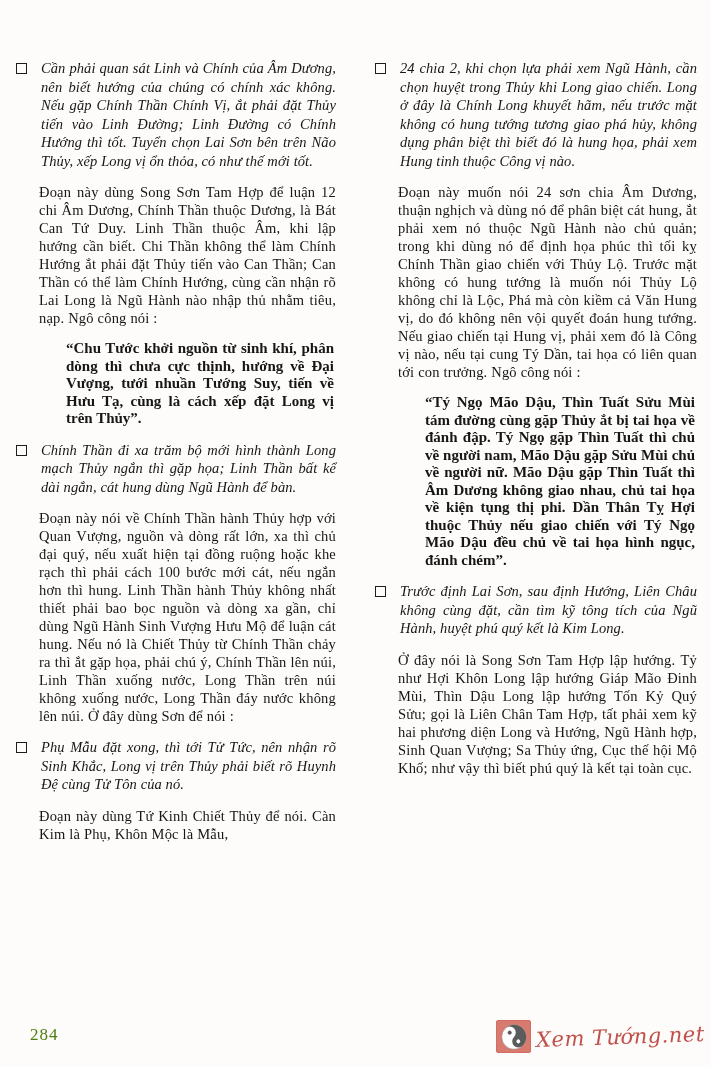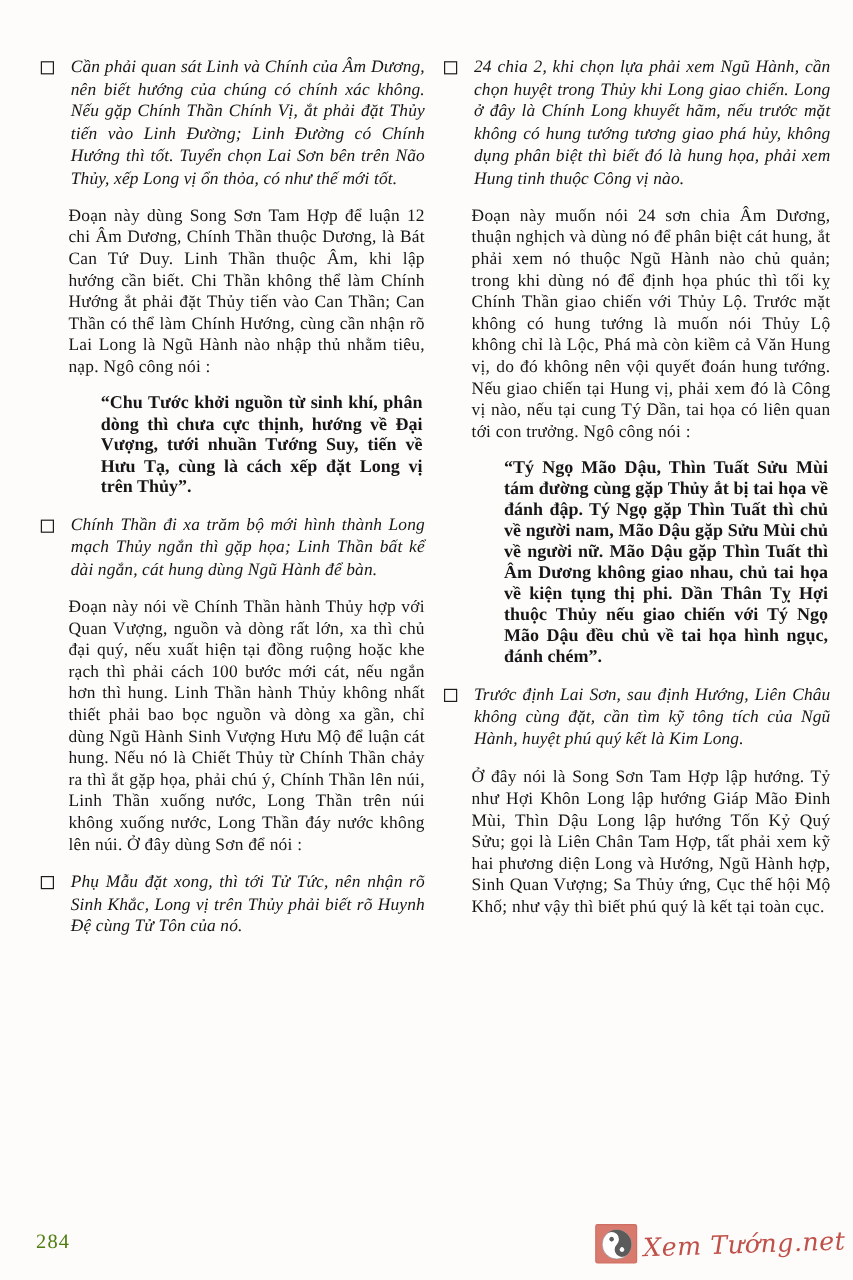--- a/index.html
+++ b/index.html
@@ -10,23 +10,24 @@
     overflow:hidden;
   }
   .page{
     position:relative;
     width:711px;height:1067px;
     background:#fdfcfa;
     color:#161616;
   }
   .content{
     position:absolute;
-    top:44px;left:33px;right:14px;
+    top:56px;left:33px;right:14px;
     display:flex;
-    gap:15px;
+    gap:38px;
+    justify-content:flex-end;
   }
   .col{width:321px;flex:none;}
   .col.right{width:323px;}
   .block{margin:0 0 13px 0;}
   .para{
     margin-left:24px;
     text-align:justify;
     font-size:14.5px;line-height:18px;
     letter-spacing:.2px;
   }
@@ -101,20 +102,21 @@
       <div class="block quote">“Chu Tước khởi nguồn từ sinh khí, phân dòng thì chưa cực thịnh, hướng về Đại Vượng, tưới nhuần Tướng Suy, tiến về Hưu Tạ, cùng là cách xếp đặt Long vị trên Thủy”.</div>
       <div class="block bullet">
         <span class="marker"></span>
         <div class="btext">Chính Thần đi xa trăm bộ mới hình thành Long mạch Thủy ngắn thì gặp họa; Linh Thần bất kể dài ngắn, cát hung dùng Ngũ Hành để bàn.</div>
       </div>
       <div class="block para">Đoạn này nói về Chính Thần hành Thủy hợp với Quan Vượng, nguồn và dòng rất lớn, xa thì chủ đại quý, nếu xuất hiện tại đồng ruộng hoặc khe rạch thì phải cách 100 bước mới cát, nếu ngắn hơn thì hung. Linh Thần hành Thủy không nhất thiết phải bao bọc nguồn và dòng xa gần, chỉ dùng Ngũ Hành Sinh Vượng Hưu Mộ để luận cát hung. Nếu nó là Chiết Thủy từ Chính Thần chảy ra thì ắt gặp họa, phải chú ý, Chính Thần lên núi, Linh Thần xuống nước, Long Thần trên núi không xuống nước, Long Thần đáy nước không lên núi. Ở đây dùng Sơn để nói :</div>
       <div class="block bullet">
         <span class="marker"></span>
         <div class="btext">Phụ Mẫu đặt xong, thì tới Tử Tức, nên nhận rõ Sinh Khắc, Long vị trên Thủy phải biết rõ Huynh Đệ cùng Tử Tôn của nó.</div>
       </div>
+      <div class="block para">Đoạn này dùng Tứ Kinh Chiết Thủy để nói. Càn Kim là Phụ, Khôn Mộc là Mẫu,</div>
     </div>
 
     <div class="col right">
       <div class="block bullet">
         <span class="marker"></span>
         <div class="btext">24 chia 2, khi chọn lựa phải xem Ngũ Hành, cần chọn huyệt trong Thủy khi Long giao chiến. Long ở đây là Chính Long khuyết hãm, nếu trước mặt không có hung tướng tương giao phá hủy, không dụng phân biệt thì biết đó là hung họa, phải xem Hung tinh thuộc Công vị nào.</div>
       </div>
       <div class="block para">Đoạn này muốn nói 24 sơn chia Âm Dương, thuận nghịch và dùng nó để phân biệt cát hung, ắt phải xem nó thuộc Ngũ Hành nào chủ quản; trong khi dùng nó để định họa phúc thì tối kỵ Chính Thần giao chiến với Thủy Lộ. Trước mặt không có hung tướng là muốn nói Thủy Lộ không chỉ là Lộc, Phá mà còn kiềm cả Văn Hung vị, do đó không nên vội quyết đoán hung tướng. Nếu giao chiến tại Hung vị, phải xem đó là Công vị nào, nếu tại cung Tý Dần, tai họa có liên quan tới con trưởng. Ngô công nói :</div>
       <div class="block quote">“Tý Ngọ Mão Dậu, Thìn Tuất Sửu Mùi tám đường cùng gặp Thủy ắt bị tai họa về đánh đập. Tý Ngọ gặp Thìn Tuất thì chủ về người nam, Mão Dậu gặp Sửu Mùi chủ về người nữ. Mão Dậu gặp Thìn Tuất thì Âm Dương không giao nhau, chủ tai họa về kiện tụng thị phi. Dần Thân Tỵ Hợi thuộc Thủy nếu giao chiến với Tý Ngọ Mão Dậu đều chủ về tai họa hình ngục, đánh chém”.</div>
       <div class="block bullet">

